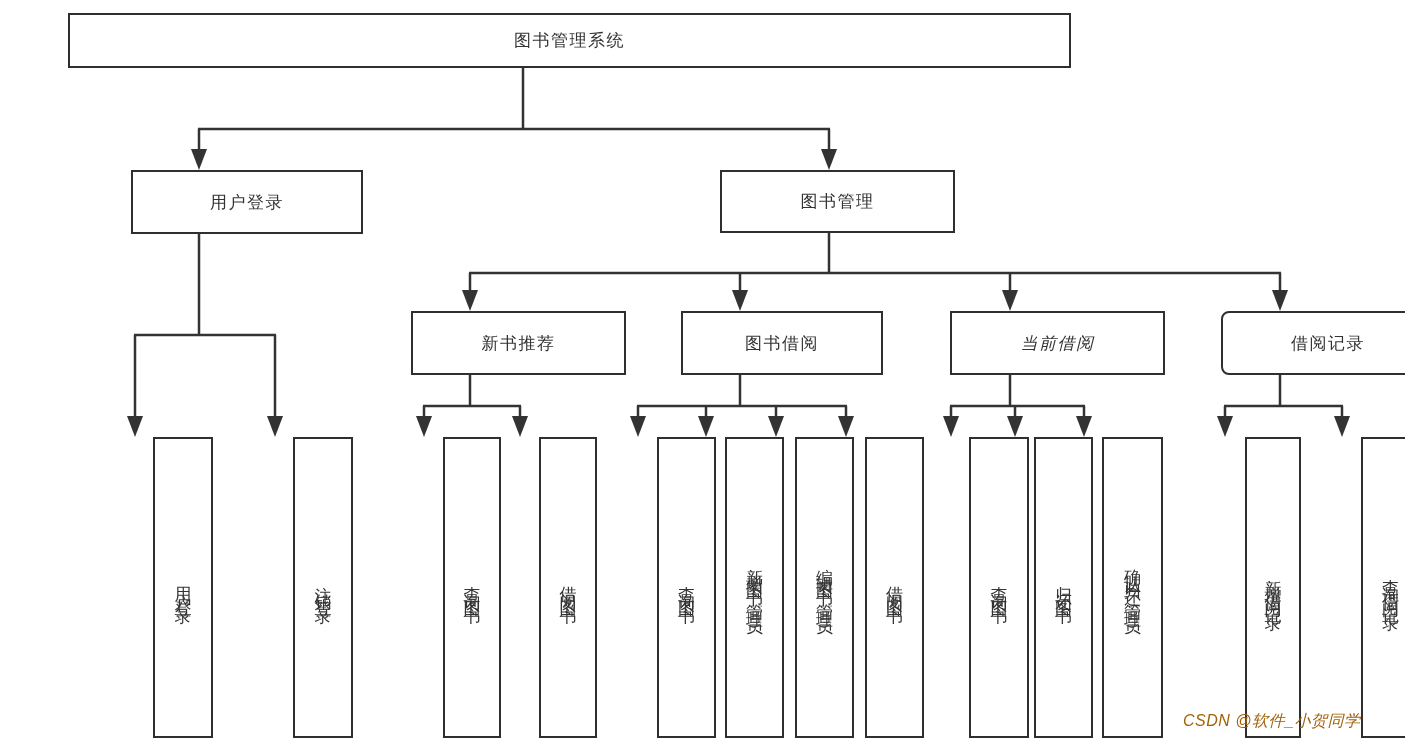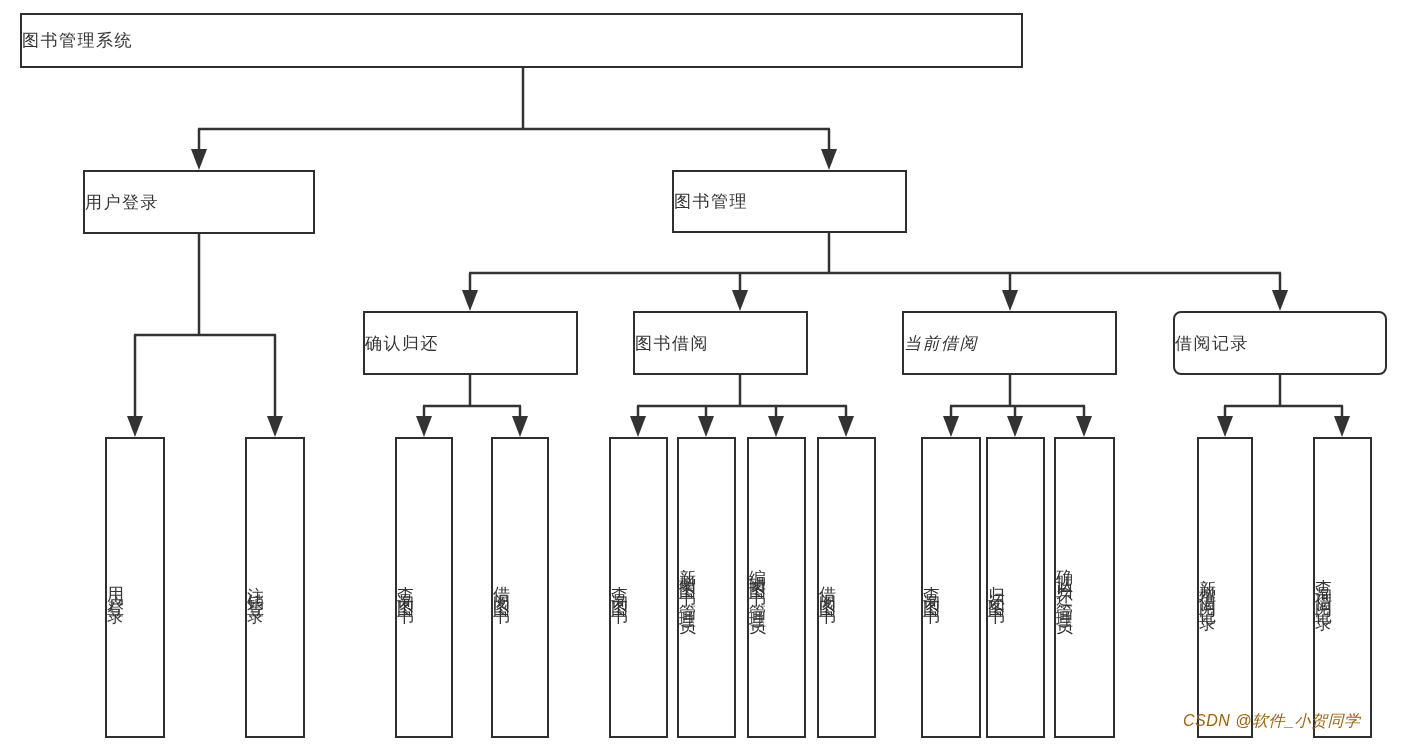--- a/index.html
+++ b/index.html
@@ -3,21 +3,21 @@
 <meta charset="utf-8">
 <style>
   html,body{margin:0;padding:0;background:#fff;}
   .canvas{
     position:relative;width:1405px;height:747px;background:#ffffff;overflow:hidden;
     font-family:"Liberation Sans","DejaVu Sans",sans-serif;color:#333333;
   }
   svg.connectors{position:absolute;left:0;top:0;z-index:0;}
   .node{
     position:absolute;background:#ffffff;border:2px solid #2f2f2f;box-sizing:border-box;
-    display:flex;align-items:center;justify-content:flex-start;z-index:1;
+    display:flex;align-items:center;justify-content:center;z-index:1;margin-left:48px;
   }
   .hnode{font-size:17px;letter-spacing:1.5px;}
   .leaf .vlabel{
     writing-mode:vertical-rl;text-orientation:mixed;
     font-size:17px;letter-spacing:0.42em;line-height:1;
   }
   .watermark{
     position:absolute;left:1183px;top:711px;z-index:3;
     font-size:16px;color:#a16207;letter-spacing:0.5px;white-space:nowrap;font-style:italic;
   }
@@ -108,23 +108,23 @@
   </div>
 
   <div class="node hnode" style="left:83px;top:170px;width:232px;height:64px;">
     <span>用户登录</span>
   </div>
   <div class="node hnode" style="left:672px;top:170px;width:235px;height:63px;">
     <span>图书管理</span>
   </div>
 
   <div class="node hnode" style="left:363px;top:311px;width:215px;height:64px;">
-    <span>确认归还</span>
+    <span>新书推荐</span>
   </div>
-  <div class="node hnode" style="left:633px;top:311px;width:175px;height:64px;">
+  <div class="node hnode" style="left:633px;top:311px;width:202px;height:64px;">
     <span>图书借阅</span>
   </div>
   <div class="node hnode" style="left:902px;top:311px;width:215px;height:64px;font-style:italic;">
     <span>当前借阅</span>
   </div>
   <div class="node hnode" style="left:1173px;top:311px;width:214px;height:64px;border-radius:8px;">
     <span>借阅记录</span>
   </div>
 
   <div class="node leaf" style="left:105px;top:437px;width:60px;height:301px;">

